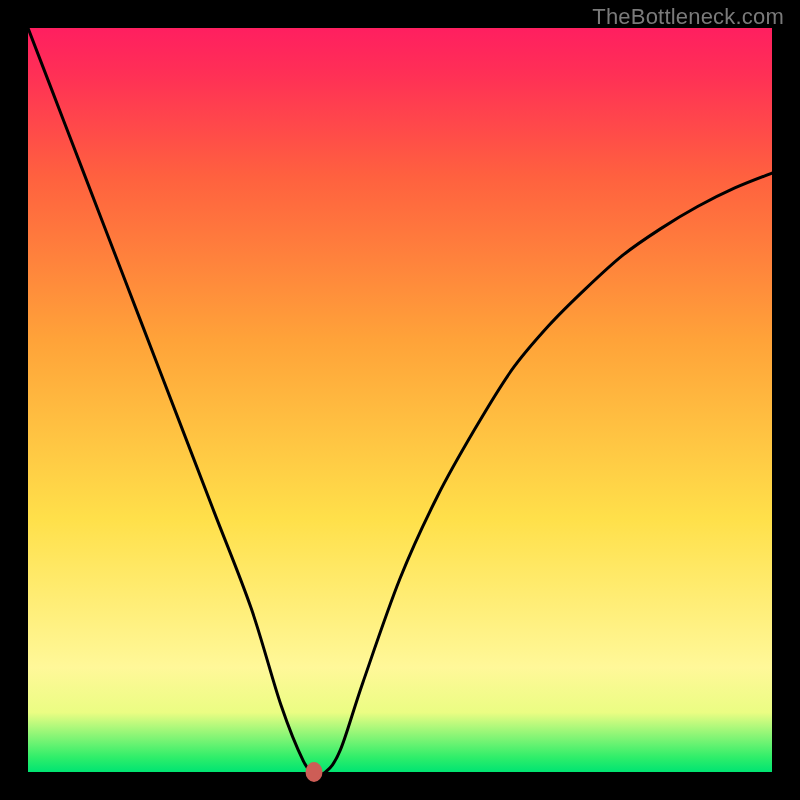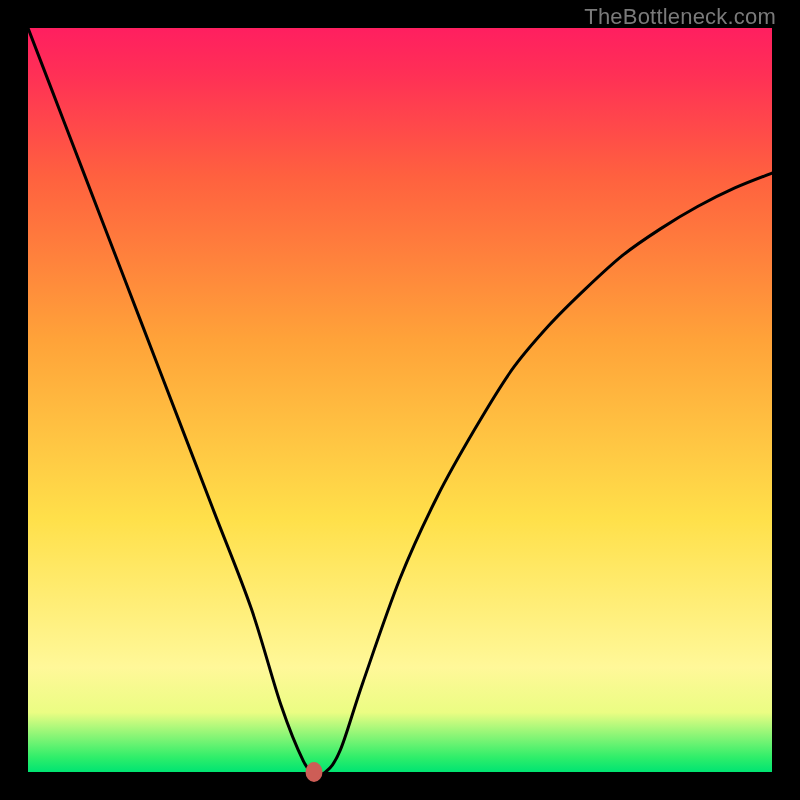--- a/index.html
+++ b/index.html
@@ -22,21 +22,21 @@
   svg.curve {
     position: absolute;
     left: 0;
     top: 0;
     width: 744px;
     height: 744px;
   }
   .watermark {
     position: absolute;
     top: 4px;
-    right: 24px;
+    right: 16px;
     color: #7a7a7a;
     font-size: 22px;
     font-weight: 500;
     letter-spacing: 0.2px;
   }
   .dot {
     position: absolute;
     width: 17px;
     height: 20px;
     background: #cd5d56;

